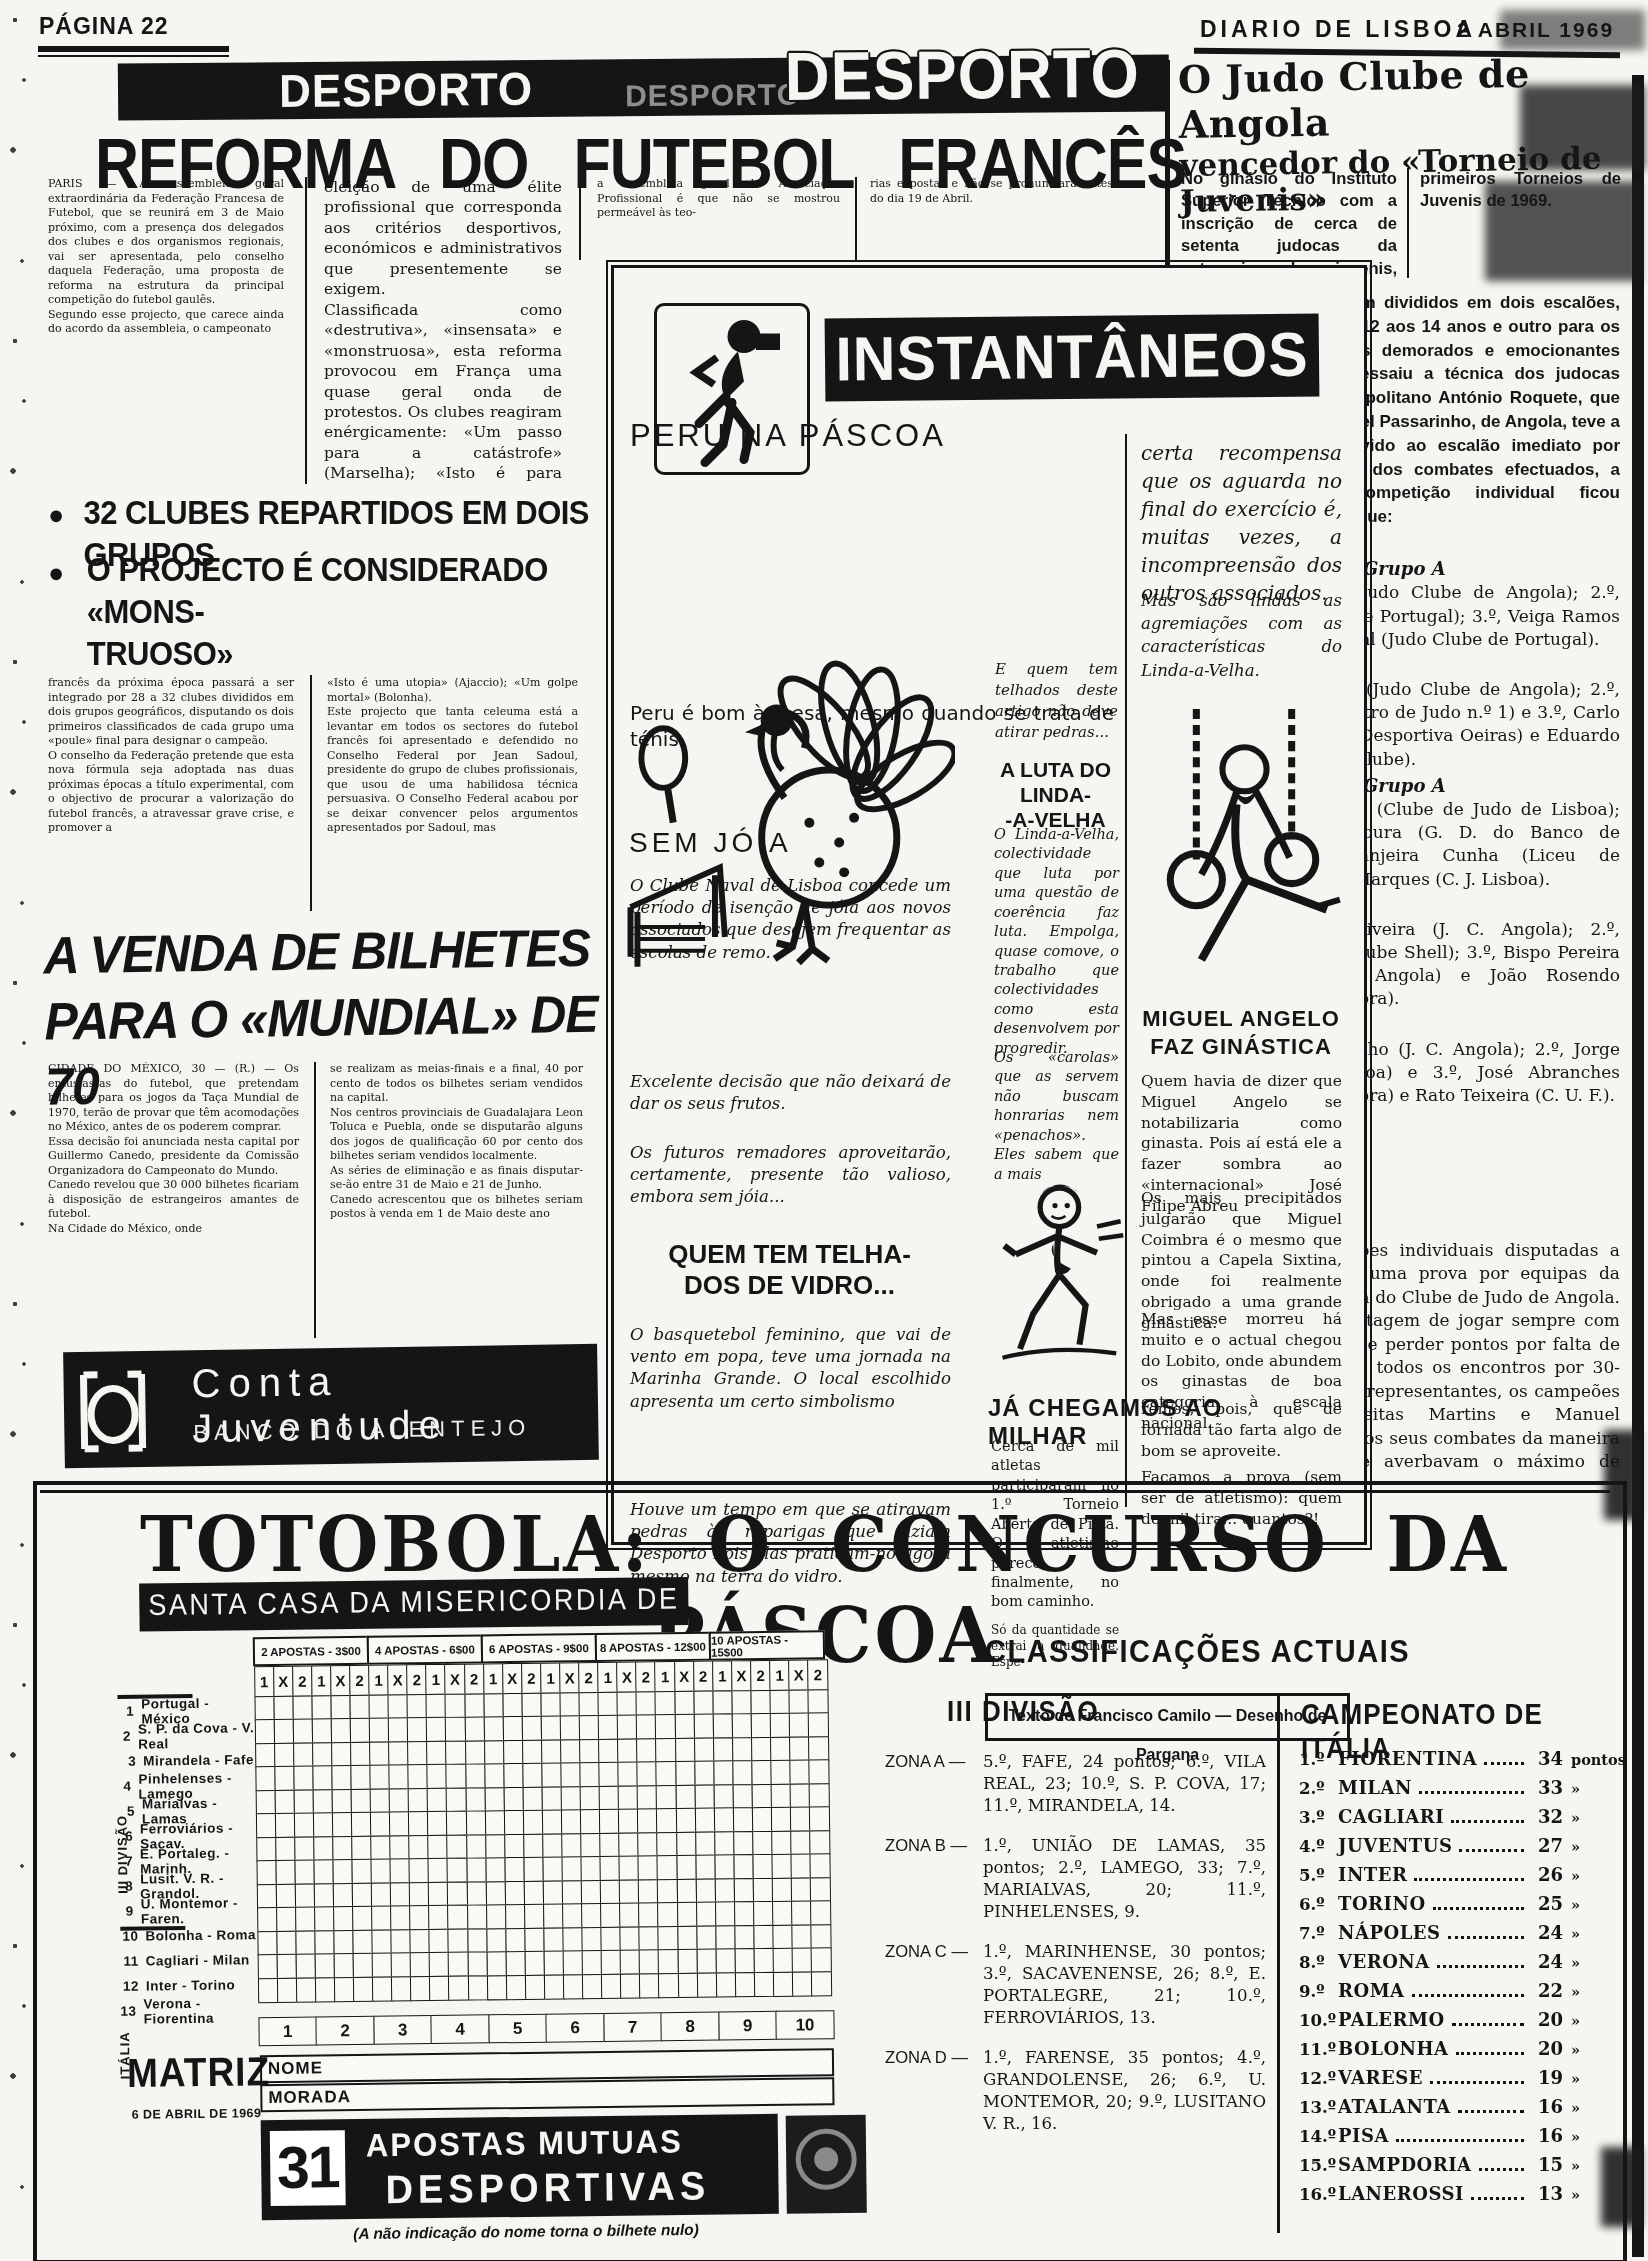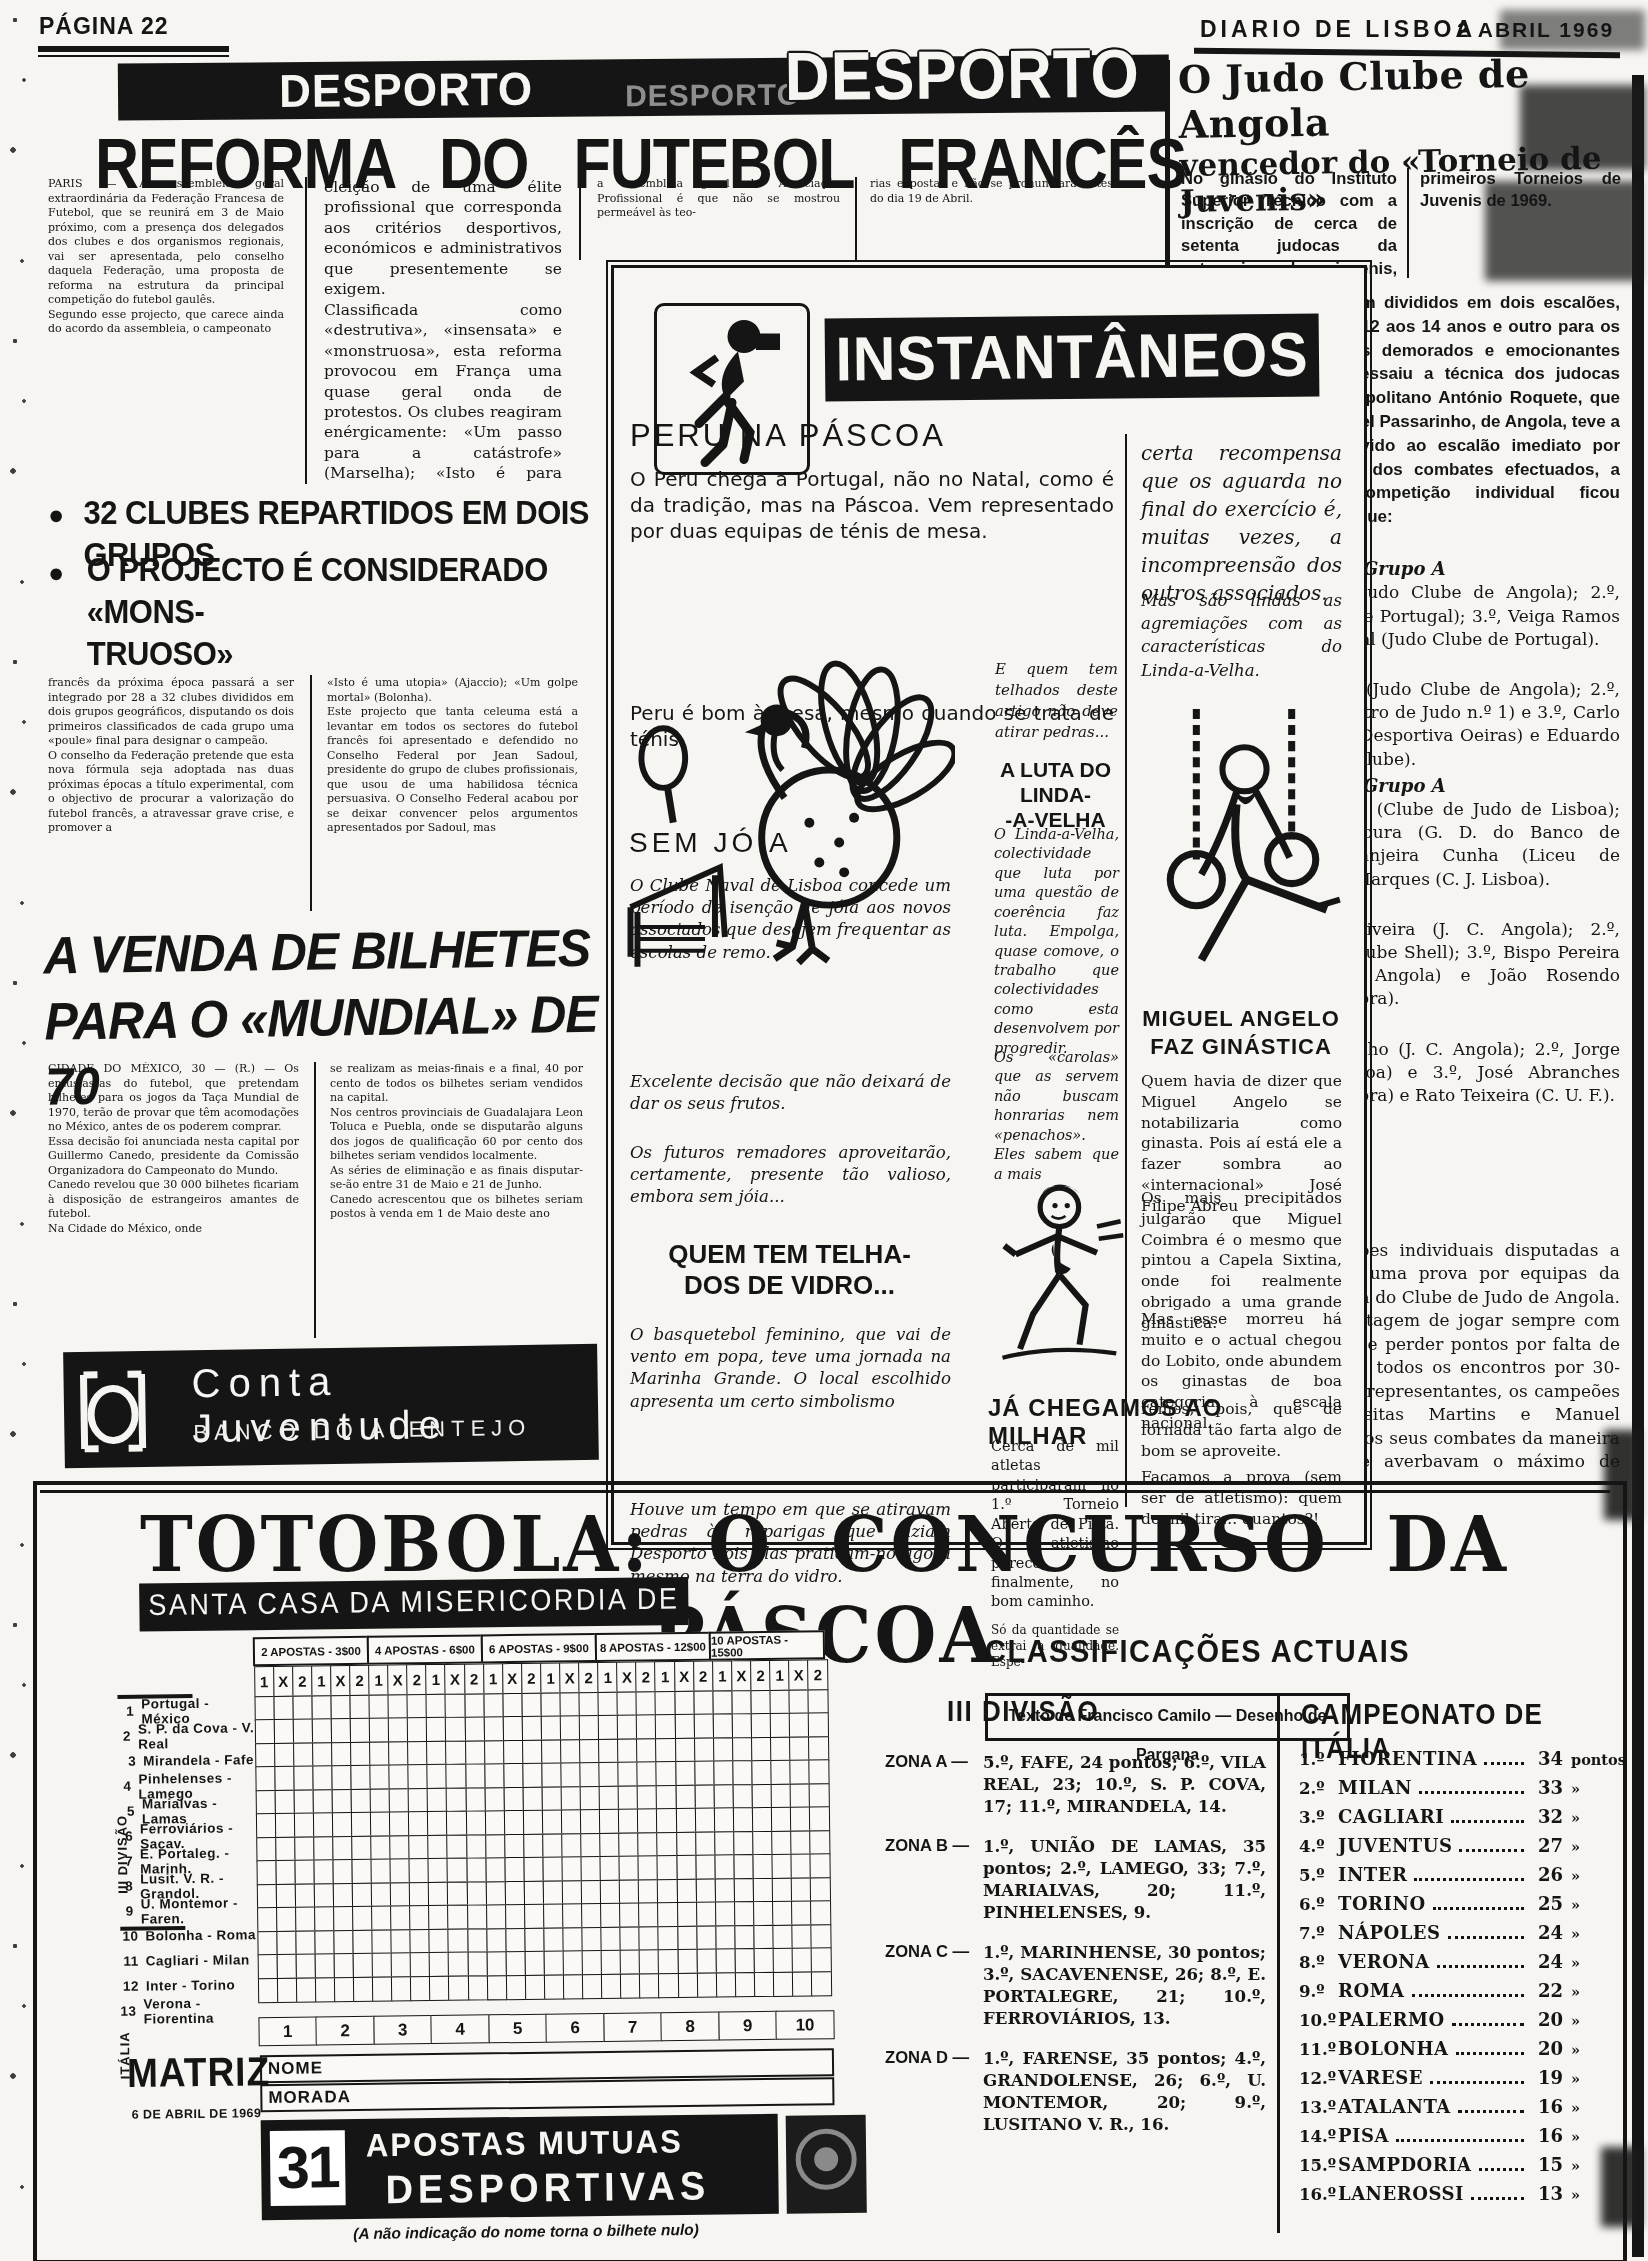--- a/index.html
+++ b/index.html
@@ -31,21 +31,21 @@
   .bet-cell{width:116px;height:29px;border:2px solid #151515;box-sizing:border-box;margin-left:-2px;
             display:flex;align-items:center;justify-content:center;
             font-family:"Liberation Sans",sans-serif;font-weight:bold;font-size:11.5px;background:#faf9f5}
   .num-cell{width:59px;height:29px;border:1.5px solid #151515;box-sizing:border-box;margin-left:-1.5px;
             display:flex;align-items:center;justify-content:center;
             font-family:"Liberation Sans",sans-serif;font-weight:bold;font-size:17px;background:#faf9f5}
   .match-row{height:25px;display:flex;align-items:center;font-family:"Liberation Sans",sans-serif;
              font-weight:bold;font-size:13.5px;letter-spacing:0.5px}
   .match-num{width:22px;text-align:right;padding-right:7px}
   .zona-row{display:flex;margin-bottom:17px;font-family:"DejaVu Serif",serif;
-            font-weight:bold;font-size:16.6px;line-height:1.34}
+            font-weight:normal;font-size:16.6px;line-height:1.34}
   .zona-label{width:98px;flex:none}
   .st-row{display:flex;align-items:baseline;height:29px;font-weight:bold}
   .st-pos{width:39px;font-size:16.6px}
   .st-team{font-size:18px;letter-spacing:0.5px}
   .st-lead{flex:1;border-bottom:3px dotted #151515;margin:0 7px 5px 7px}
   .st-pts{width:32px;text-align:right;font-size:18px}
   .st-suf{width:59px;padding-left:8px;font-size:14.5px}
   .smudge{position:absolute;background:#1c1c1c;filter:blur(4.5px);opacity:.9}
   .outline-txt{color:#f6f5f1;text-shadow:2px 0 0 #151515,-2px 0 0 #151515,0 2px 0 #151515,
                0 -2px 0 #151515,1.5px 1.5px 0 #151515,-1.5px -1.5px 0 #151515}
@@ -157,21 +157,20 @@
       <path d="M40 34 L26 44 L38 52" stroke="#151515" stroke-width="5" fill="none"></path>
     </svg>
   </div>
 
   <div class="abs" style="left:211px;top:48px;width:494px;height:83px;background:#151515;transform:rotate(-.6deg)">
     <span class="sans b" style="display:block;text-align:center;color:#f6f5f1;font-size:59px;line-height:83px;letter-spacing:1px;transform:scaleY(1.05)">INSTANTÂNEOS</span>
   </div>
 
   <div class="sans abs" style="left:16px;top:150px;font-size:31px;letter-spacing:3px">PERU NA PÁSCOA</div>
 
-  <div class="abs inst-body" style="left:16px;top:198px;width:484px">O Peru chega a Portugal, não no Natal, como é da tradição, mas na Páscoa. Vem representado por duas equipas de ténis de mesa.</div>
   <div class="abs inst-body" style="left:16px;top:432px;width:484px">Peru é bom à mesa, mesmo quando se trata de ténis.</div>
 
   <div class="abs vrule" style="left:511px;top:166px;width:2px;height:1073px"></div>
 
   <div class="abs serif it just" style="left:527px;top:171px;width:201px;font-size:20px;line-height:1.4">certa recompensa que os aguarda no final do exercício é, muitas vezes, a incompreensão dos outros associados.</div>
   <div class="abs serif it just" style="left:527px;top:321px;width:201px;font-size:16.6px;line-height:1.4">Mas são lindas as agremiações com as características do Linda-a-Velha.</div>
 
   <div class="abs" style="left:527px;top:441px;width:201px;height:281px">
     <svg viewBox="0 0 200 280" style="width:100%;height:100%">
       <path d="M55 0 L55 150 M150 0 L150 130" stroke="#151515" stroke-width="7" stroke-dasharray="10 6"></path>

